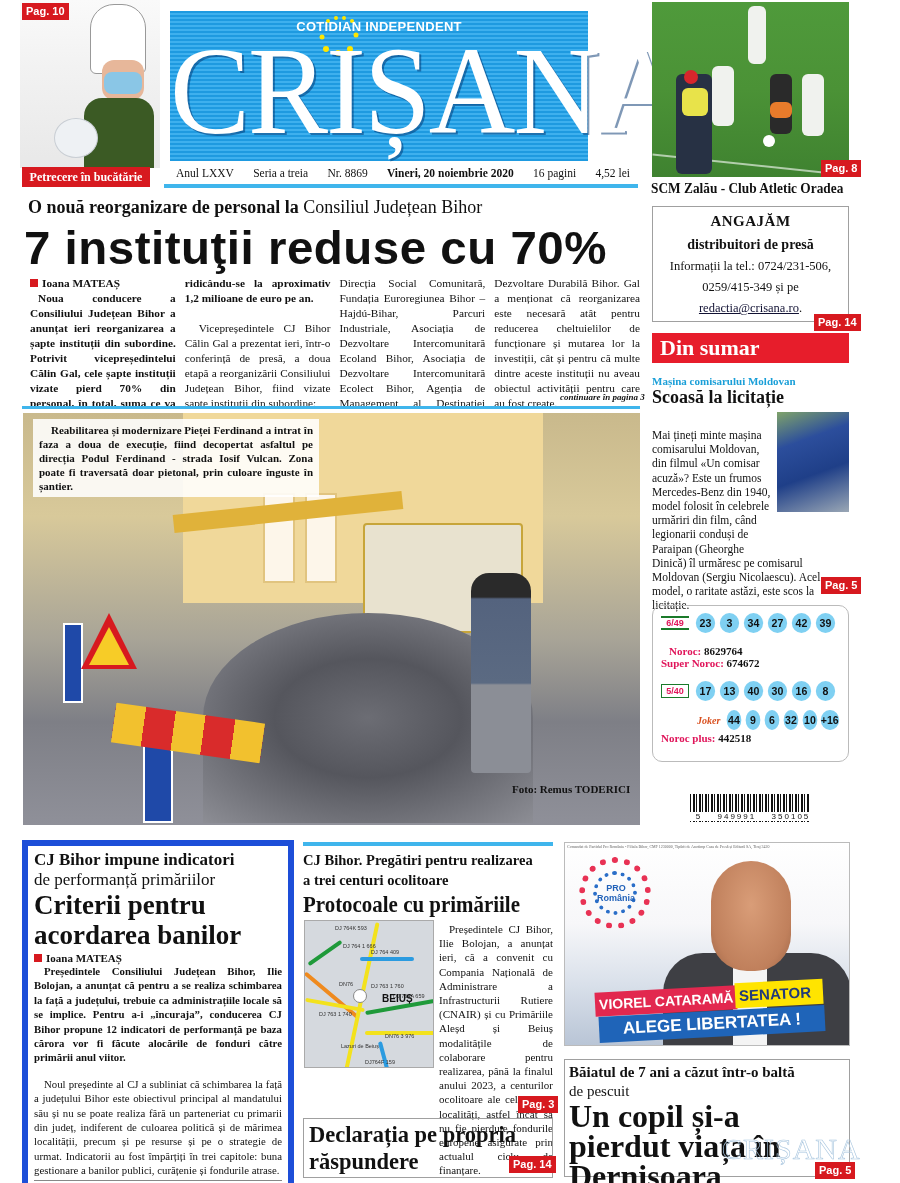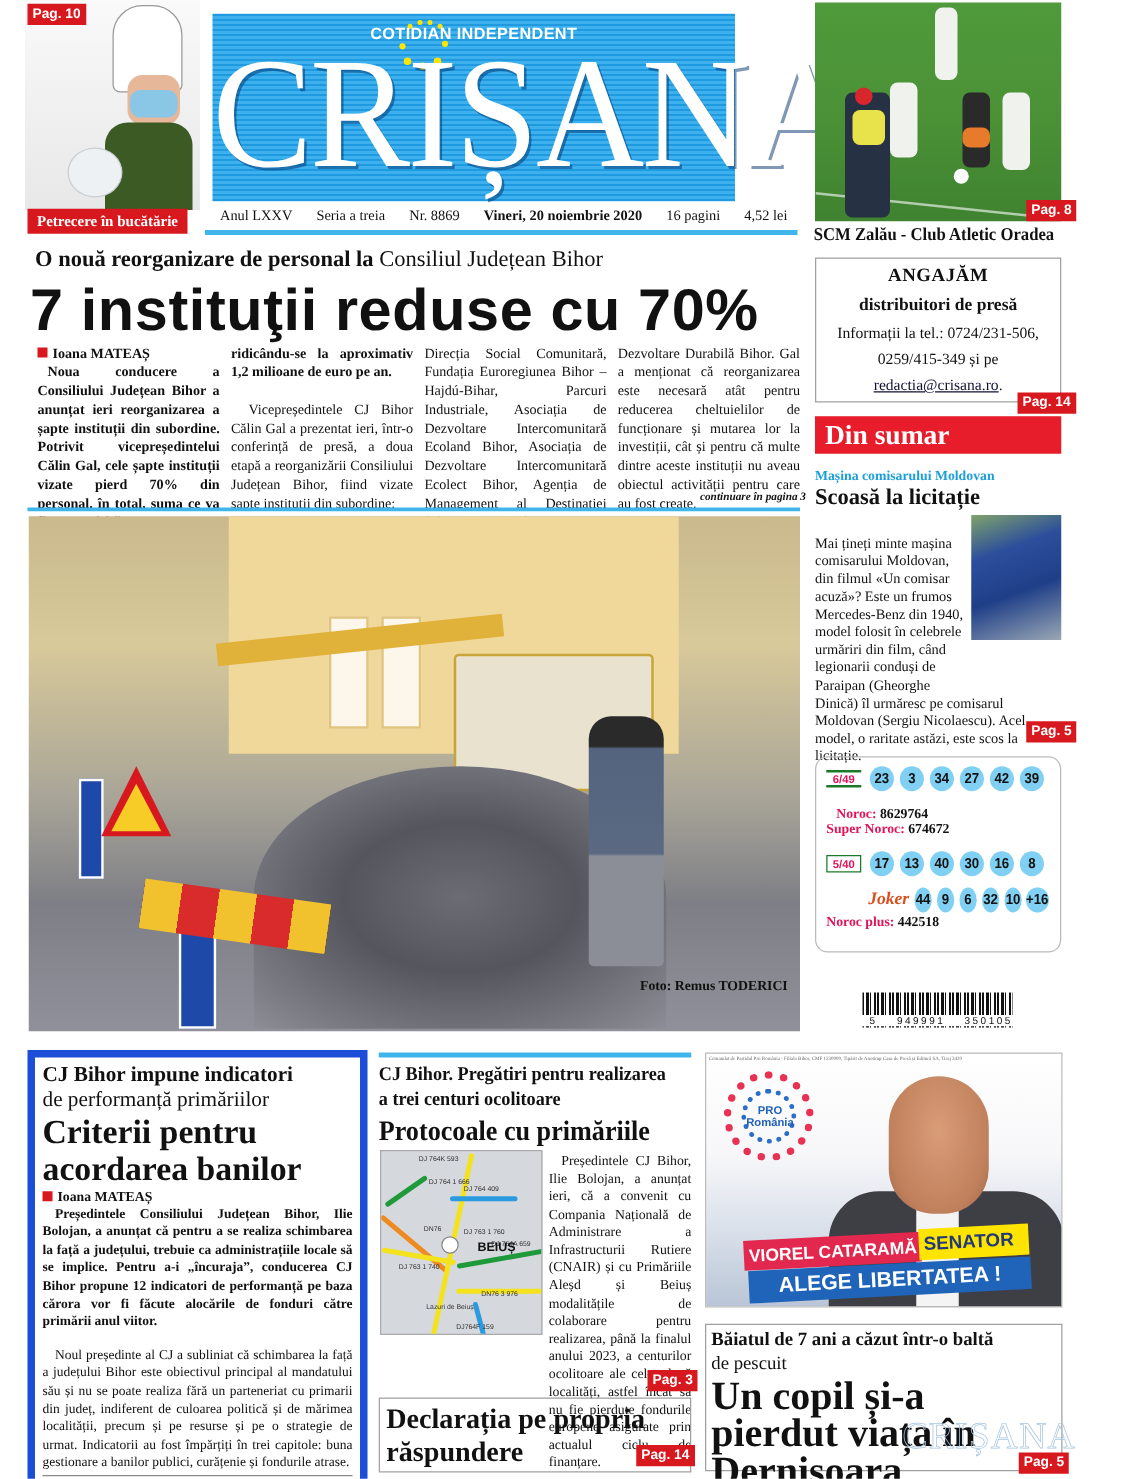--- a/index.html
+++ b/index.html
@@ -201,20 +201,21 @@
   <div class="ph-window" style="left:282px;top:80px;width:32px;height:90px;"></div>
   <div class="ph-arm"></div>
   <div class="ph-excavator"></div>
   <div class="ph-rubble"></div>
   <div class="ph-worker"></div>
   <div class="ph-bluesign" style="left:40px;top:210px;width:20px;height:80px;"></div>
   <div class="ph-bluesign" style="left:120px;top:330px;width:30px;height:80px;"></div>
   <div class="ph-sign"></div>
   <div class="ph-sign-in"></div>
   <div class="ph-barrier"></div>
+  <div class="ph-caption">Reabilitarea și modernizare Pieței Ferdinand a intrat în faza a doua de execuție, fiind decopertat asfaltul pe direcția Podul Ferdinand - strada Iosif Vulcan. Zona poate fi traversată doar pietonal, prin culoare înguste în șantier.</div>
 </div>
 <div class="abs photo-credit">Foto:  Remus TODERICI</div>
 
 <div class="abs angajam">
   <div class="ang-t1">ANGAJĂM</div>
   <div class="ang-t2">distribuitori de presă</div>
   <div class="ang-t3">
     <div>Informații la tel.: 0724/231-506,</div>
     <div>0259/415-349 și pe</div>
     <div><span class="ang-link">redactia@crisana.ro</span><span>.</span></div>
@@ -247,21 +248,21 @@
   <div class="lrow" style="margin-top:12px;">
     <span class="llogo" style="color:#e0155a;border:1.5px solid #1a7a2a;">5/40</span>
     <span class="ball">17</span>
       <span class="ball">13</span>
       <span class="ball">40</span>
       <span class="ball">30</span>
       <span class="ball">16</span>
       <span class="ball">8</span>
   </div>
   <div class="lrow" style="margin-top:9px;">
-    <span class="llogo" style="color:#d9501f;font-family:'Liberation Serif',serif;font-style:italic;font-size:14px;margin-left:36px;">Joker</span>
+    <span class="llogo" style="color:#d9501f;font-family:'Liberation Serif',serif;font-style:italic;font-size:10px;margin-left:36px;">Joker</span>
     <span class="ball">44</span>
       <span class="ball">9</span>
       <span class="ball">6</span>
       <span class="ball">32</span>
       <span class="ball">10</span>
       <span class="ball">+16</span>
   </div>
   <div style="margin-top:2px;"><span class="lab">Noroc plus:</span> <span class="lval">442518</span></div>
 </div>
 

